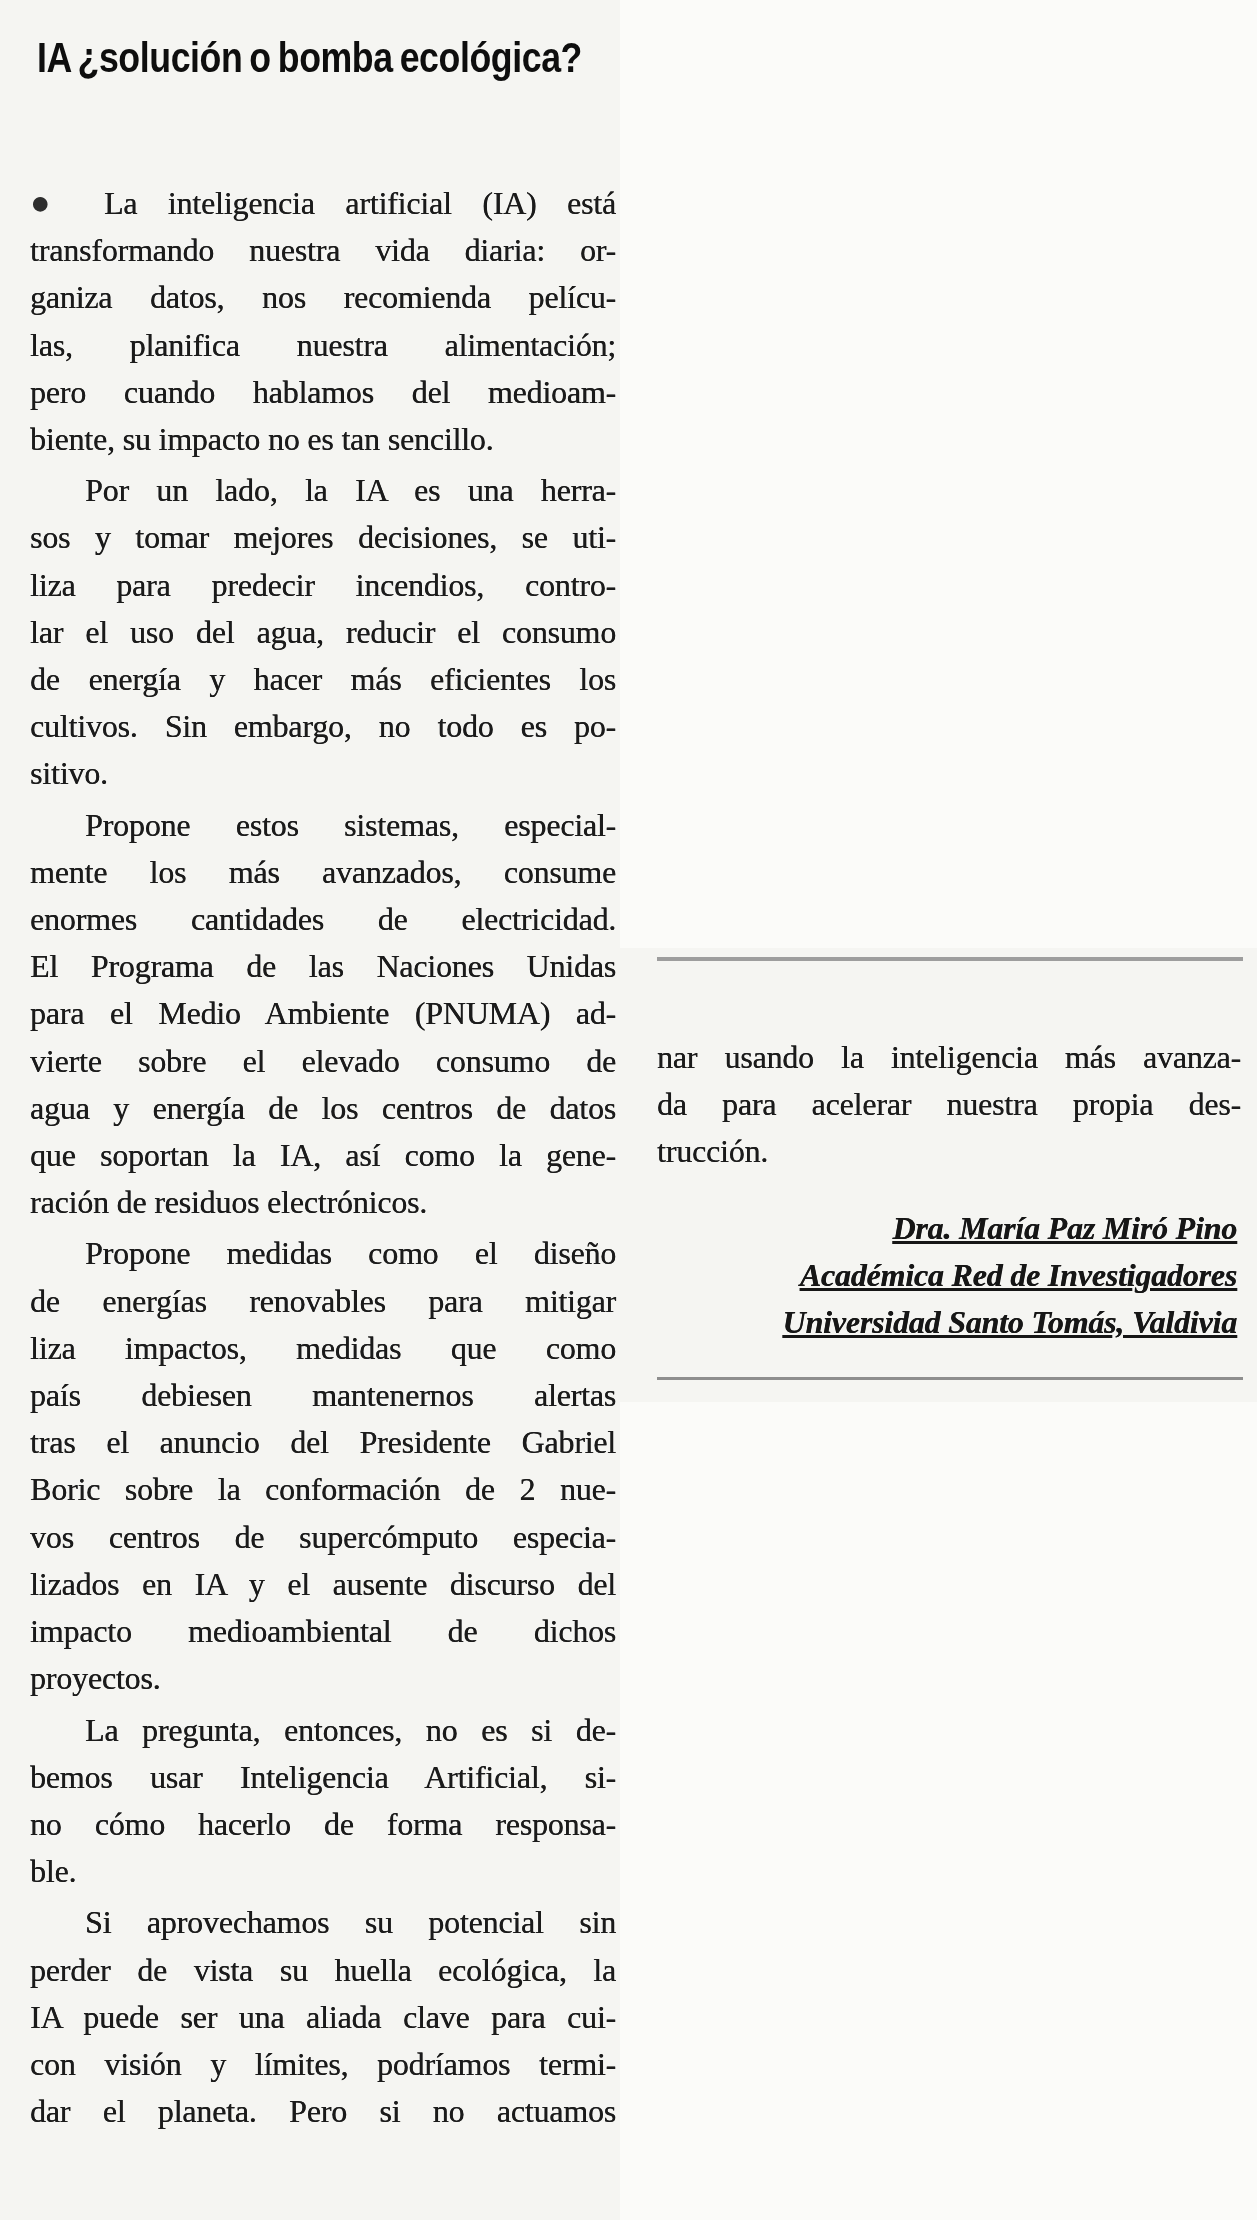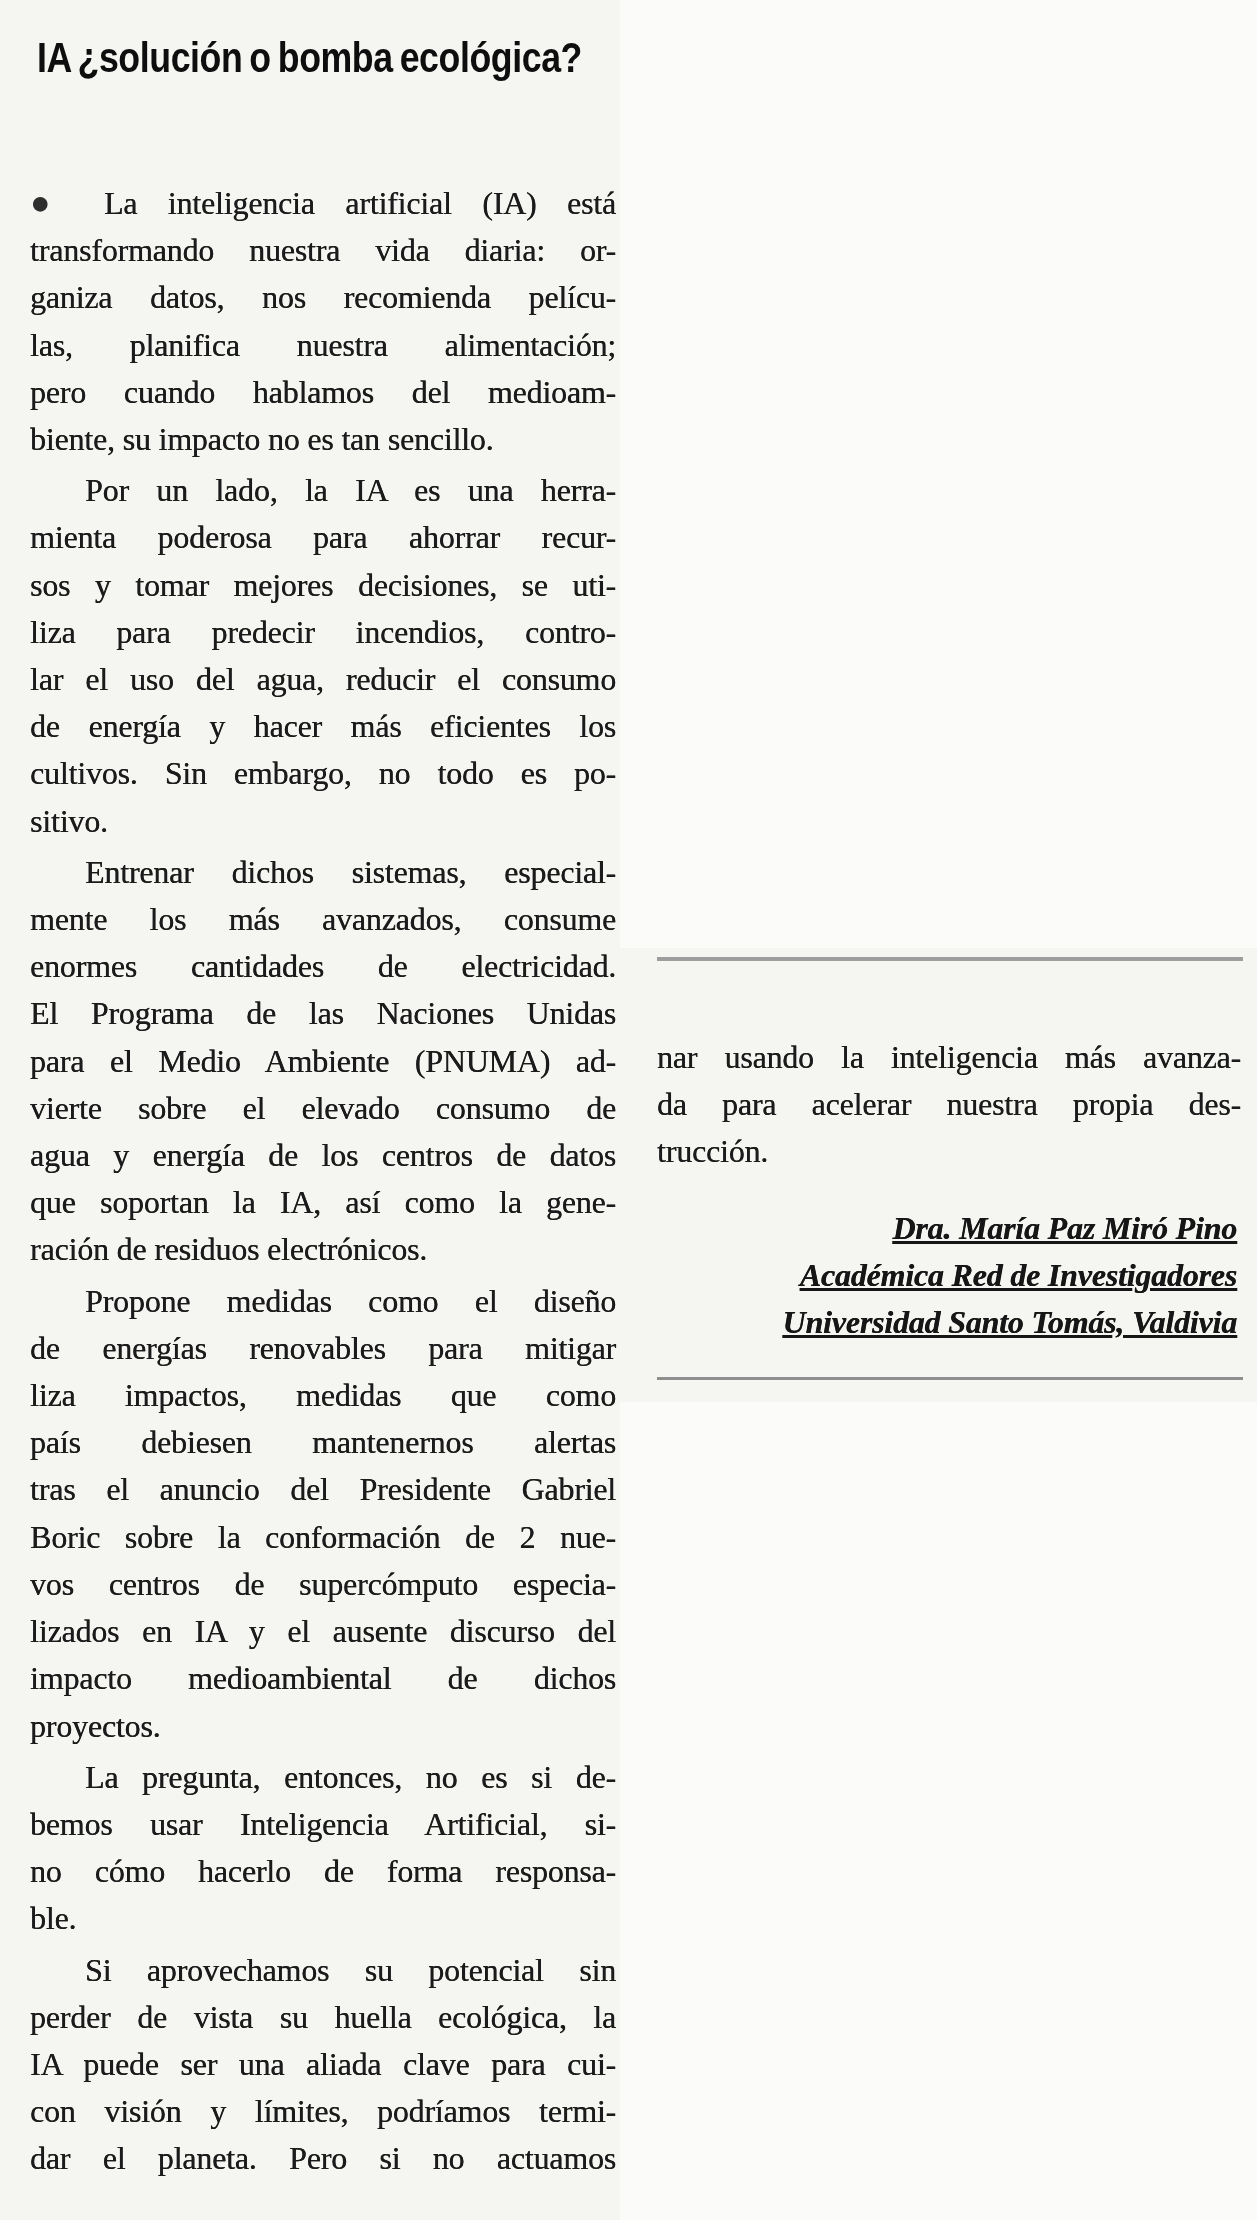--- a/index.html
+++ b/index.html
@@ -71,30 +71,29 @@
     <div class="para">
       <div class="ln j"><span class="bullet">●</span> <span>La inteligencia artificial (IA) está</span></div>
       <div class="ln j">transformando nuestra vida diaria: or-</div>
       <div class="ln j">ganiza datos, nos recomienda pelícu-</div>
       <div class="ln j">las, planifica nuestra alimentación;</div>
       <div class="ln j">pero cuando hablamos del medioam-</div>
       <div class="ln e">biente, su impacto no es tan sencillo.</div>
     </div>
     <div class="para">
       <div class="ln j ind">Por un lado, la IA es una herra-</div>
-      <div class="ln j">mienta poderosa para ahorrar recur-</div>
       <div class="ln j">sos y tomar mejores decisiones, se uti-</div>
       <div class="ln j">liza para predecir incendios, contro-</div>
       <div class="ln j">lar el uso del agua, reducir el consumo</div>
       <div class="ln j">de energía y hacer más eficientes los</div>
       <div class="ln j">cultivos. Sin embargo, no todo es po-</div>
       <div class="ln e">sitivo.</div>
     </div>
     <div class="para">
-      <div class="ln j ind">Entrenar dichos sistemas, especial-</div>
+      <div class="ln j ind">Propone estos sistemas, especial-</div>
       <div class="ln j">mente los más avanzados, consume</div>
       <div class="ln j">enormes cantidades de electricidad.</div>
       <div class="ln j">El Programa de las Naciones Unidas</div>
       <div class="ln j">para el Medio Ambiente (PNUMA) ad-</div>
       <div class="ln j">vierte sobre el elevado consumo de</div>
       <div class="ln j">agua y energía de los centros de datos</div>
       <div class="ln j">que soportan la IA, así como la gene-</div>
       <div class="ln e">ración de residuos electrónicos.</div>
     </div>
     <div class="para">

